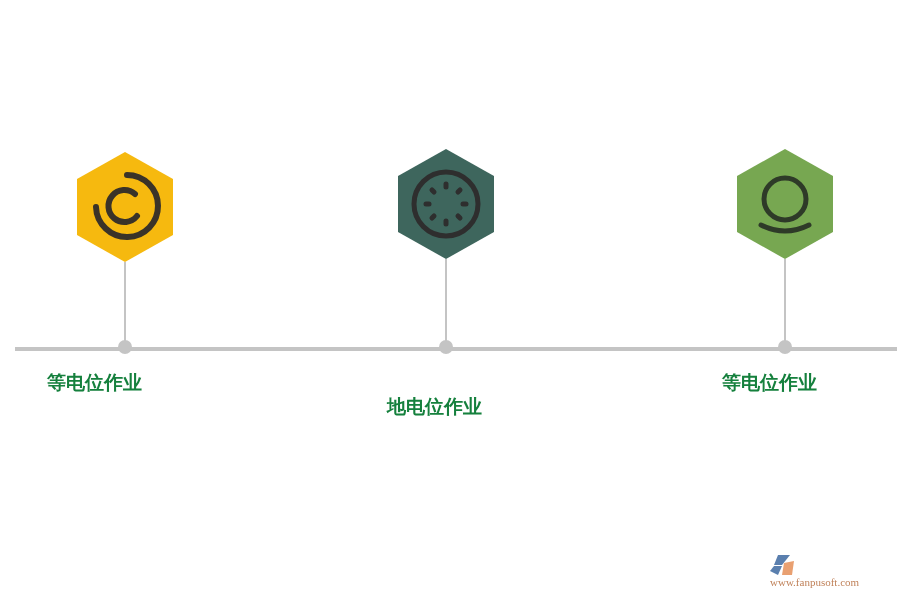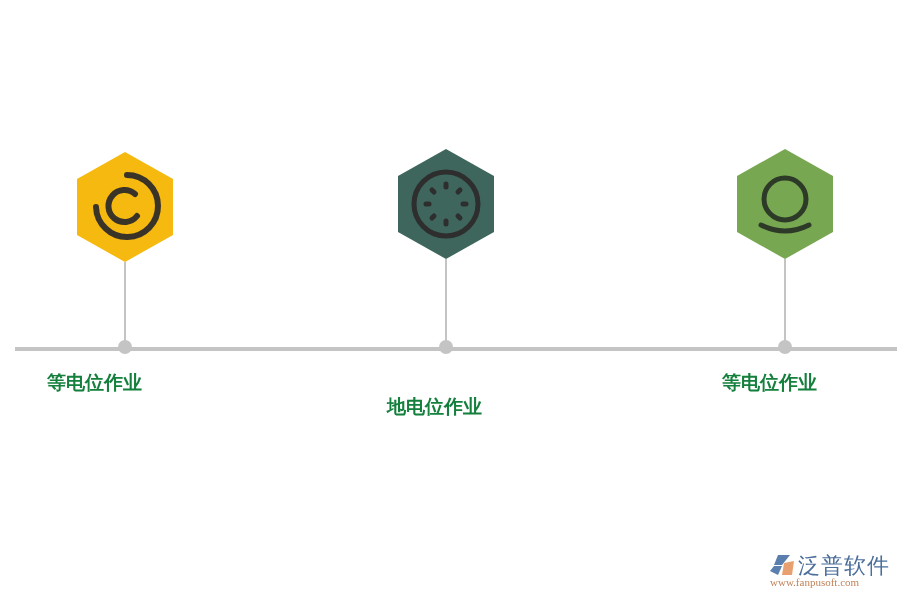--- a/index.html
+++ b/index.html
@@ -66,15 +66,14 @@
   <div class="dot" style="left:778px;top:340px"></div>
   <div class="label" style="left:722px;top:370px">等电位作业</div>
 </div>
 
 <div class="logo">
   <svg style="position:absolute;left:0;top:0" width="26" height="24" viewBox="0 0 26 24">
     <polygon points="8,2 20,2 12,12 4,12" fill="#5a7fae"></polygon>
     <polygon points="4,13 12,13 8,22 0,18" fill="#5a7fae"></polygon>
     <polygon points="14,10 24,8 22,22 12,22" fill="#e9a071"></polygon>
   </svg>
-  <span class="logo-text">泛普软件</span>
   <span class="logo-url">www.fanpusoft.com</span>
 </div>
 
 </body></html>

